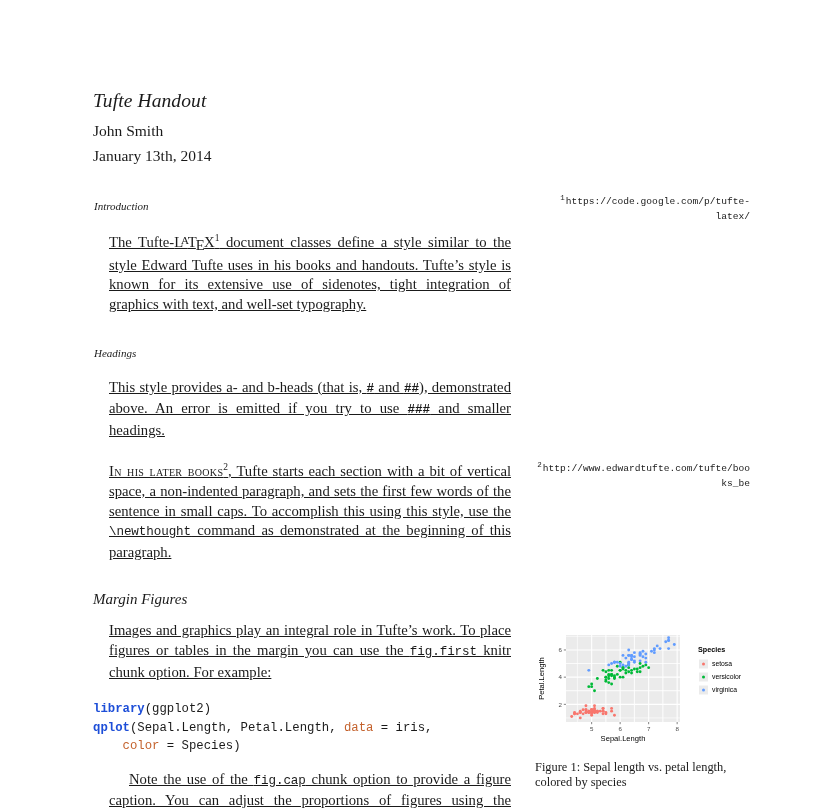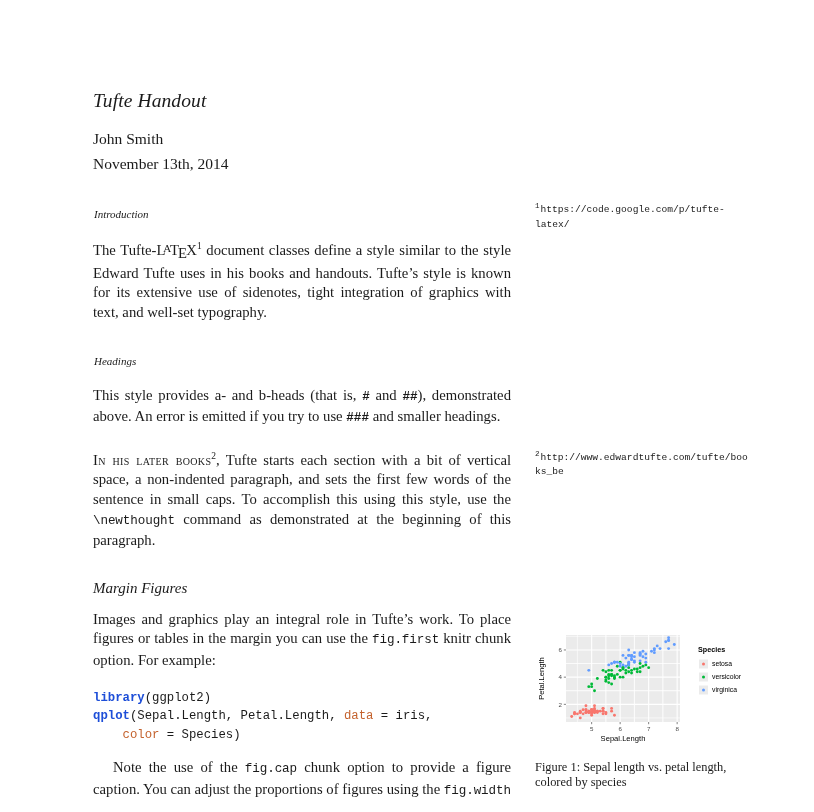--- a/index.html
+++ b/index.html
@@ -23,21 +23,21 @@
     top: 88px;
     width: 660px;
   }
 
   
   .titleblock { margin-bottom: 26px; }
   .doc-title {
     font-style: italic;
     font-size: 19.5px;
     line-height: 25px;
-    margin: 0 0 13px 0;
+    margin: 0 0 5px 0;
     font-weight: normal;
     letter-spacing: .1px;
   }
   .doc-author, .doc-date {
     font-size: 15.5px;
     line-height: 25px;
     margin: 0;
   }
 
   
@@ -47,20 +47,21 @@
   .sidenote {
     position: absolute;
     left: 442px;
     top: 0;
     width: 215px;
     font-family: "Liberation Mono", "DejaVu Sans Mono", monospace;
     font-size: 9.6px;
     line-height: 14.5px;
     color: #1a1a1a;
     word-break: break-word;
+    text-align: right;
   }
   .sidenote .sn-num {
     font-size: 7.5px;
     vertical-align: super;
     line-height: 0;
     margin-right: 1px;
   }
 
   
   .h-a {
@@ -77,24 +78,25 @@
     line-height: 20px;
     margin: 0 0 12px 0;
   }
   .sec-a { margin-top: 27px; }
   .sec-b { margin-top: 22px; }
 
   
   p.body {
     font-size: 14.7px;
     line-height: 19.6px;
-    margin: 0 0 14px 0;
+    margin: 0 0 14px 16px;
     text-align: justify;
     text-align-last: left;
     hyphens: none;
+    text-decoration: underline;
   }
   p.body.indent { text-indent: 20px; }
 
   .sup {
     font-size: 9.5px;
     vertical-align: super;
     line-height: 0;
   }
   .smallcaps {
     font-variant: small-caps;
@@ -148,21 +150,21 @@
   }
 </style>
 </head>
 <body>
 
 <div class="page">
 
   <div class="titleblock">
     <h1 class="doc-title">Tufte Handout</h1>
     <div class="doc-author">John Smith</div>
-    <div class="doc-date">November 13th, 2014</div>
+    <div class="doc-date">January 13th, 2014</div>
   </div>
 
   <div class="row sec-a">
     <div class="main-col">
       <h2 class="h-a">Introduction</h2>
       <p class="body"><span>The Tufte-</span><span class="latex-wrap"><span class="latex-l">L</span><span class="latex-a">A</span><span class="latex-t">T</span><span class="latex-e">E</span>X</span><span class="sup">1</span><span> document classes define a style similar to the style Edward Tufte uses in his books and handouts. Tufte’s style is known for its extensive use of sidenotes, tight integration of graphics with text, and well-set typography.</span></p>
     </div>
     <div class="sidenote">
       <span class="sn-num">1</span><span>https://code.google.com/p/tufte-latex/</span>
     </div>

